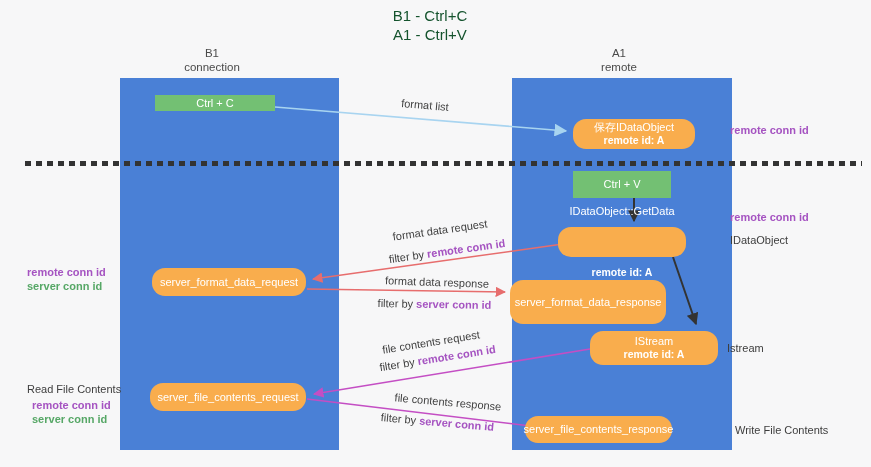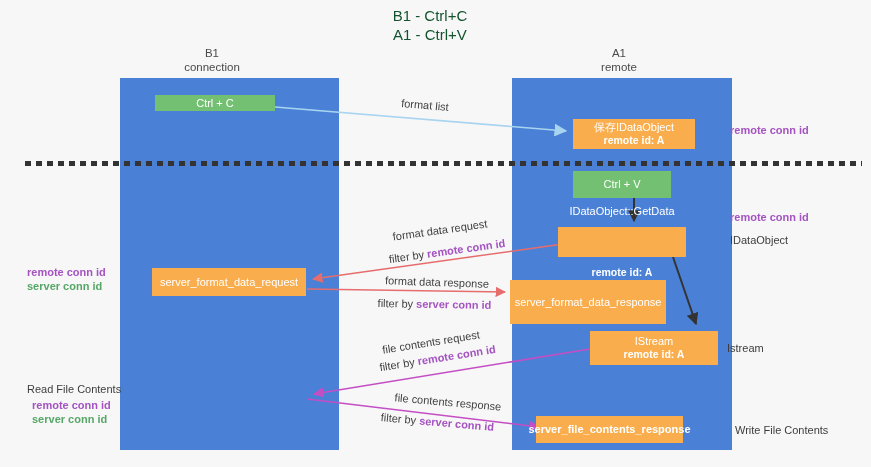--- a/index.html
+++ b/index.html
@@ -4,21 +4,21 @@
 <style>
   html,body{margin:0;padding:0;background:#f7f7f8;font-family:"Liberation Sans",sans-serif;}
   #canvas{position:relative;width:871px;height:467px;background:#f7f7f8;overflow:hidden;}
   .abs{position:absolute;}
   .title{width:300px;text-align:center;font-size:15px;line-height:19px;color:#14532d;}
   .colhead{width:160px;text-align:center;font-size:11.5px;line-height:14px;color:#4a4a4a;}
   .column{background:#4a80d6;}
   .dashline{height:5px;background:repeating-linear-gradient(90deg,#333333 0,#333333 6px,transparent 6px,transparent 11px);}
   .node{display:flex;flex-direction:column;align-items:center;justify-content:center;color:#ffffff;font-size:11px;line-height:13px;text-align:center;}
   .green{background:#73c073;}
-  .orange{background:#f9ad4d;}
+  .orange{background:#f9ad4d;border-radius:13px;}
   .node .l2{font-size:10.5px;font-weight:bold;}
   .slabel{font-size:11px;line-height:14px;color:#3d3d3d;white-space:nowrap;}
   .purple{color:#a553c1;font-weight:bold;}
   .greenlbl{color:#56a766;font-weight:bold;}
   .alabel{font-size:11px;color:#3f3f3f;white-space:nowrap;text-align:center;}
   svg{position:absolute;left:0;top:0;}
 </style>
 </head>
 <body>
 
@@ -91,22 +91,25 @@
 
   <div class="abs node orange" style="left:510px;top:280px;width:156px;height:44px;">
     <span>server_format_data_response</span>
   </div>
 
   <div class="abs node orange" style="left:590px;top:331px;width:128px;height:34px;">
     <span>IStream</span>
     <span class="l2">remote id: A</span>
   </div>
 
+  <div class="abs node orange" style="left:150px;top:383px;width:156px;height:28px;">
+    <span>server_file_contents_request</span>
+  </div>
 
-  <div class="abs node orange" style="left:536px;top:416px;width:147px;height:27px;font-weight:bold;">
+  <div class="abs node orange" style="left:525px;top:416px;width:147px;height:27px;">
     <span>server_file_contents_response</span>
   </div>
 
   <div class="abs slabel purple" style="left:730px;top:123px;">remote conn id</div>
   <div class="abs slabel purple" style="left:730px;top:210px;">remote conn id</div>
   <div class="abs slabel" style="left:730px;top:233px;">IDataObject</div>
   <div class="abs slabel" style="left:727px;top:341px;">Istream</div>
   <div class="abs slabel" style="left:735px;top:423px;">Write File Contents</div>
 
   <div class="abs" style="left:27px;top:265px;">

